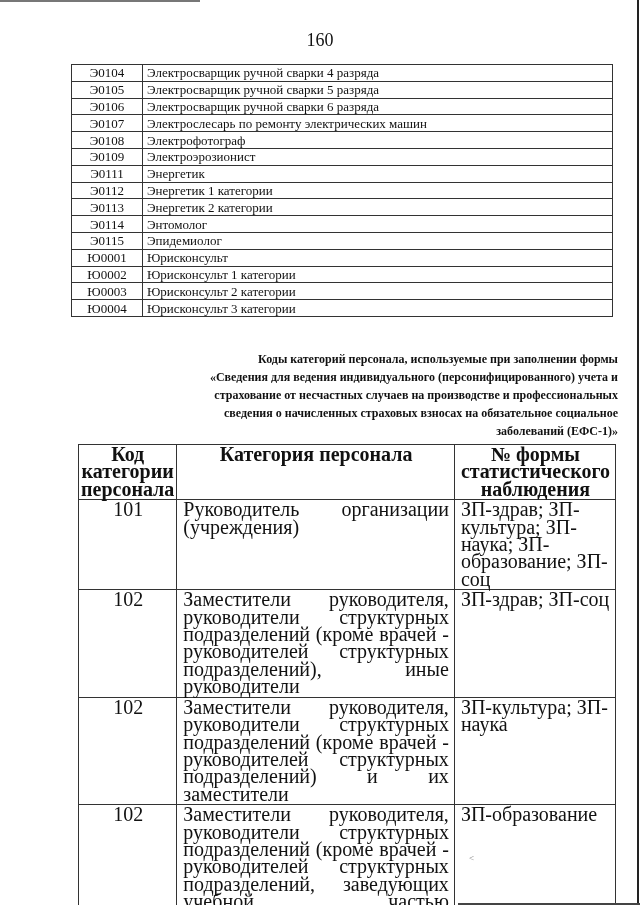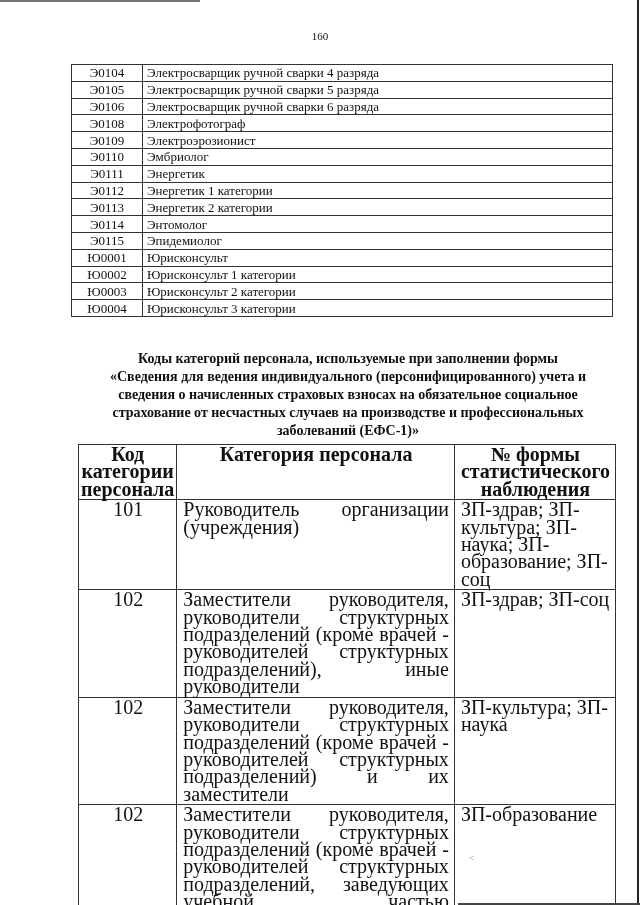--- a/index.html
+++ b/index.html
@@ -4,31 +4,31 @@
 <style>
   html, body { margin: 0; padding: 0; background: #ffffff; }
   body {
     width: 640px; height: 905px; position: relative; overflow: hidden;
     font-family: "Liberation Serif", "DejaVu Serif", serif; color: #111;
   }
   .edge-top { position: absolute; left: 0; top: 0; width: 200px; height: 2px; background: #777; }
   .edge-right { position: absolute; right: 1px; top: 0; width: 2px; height: 905px; background: #222; }
   .page-num {
     position: absolute; left: 0; width: 640px; top: 30px; text-align: center;
-    font-size: 11px;
+    font-size: 18px;
   }
   table { border-collapse: collapse; position: absolute; }
   #codes-table { left: 71px; top: 64px; width: 542px; font-size: 13px; }
   #codes-table td { border: 1px solid #333; height: 15.8px; padding: 0 4px; line-height: 15px; }
   #codes-table td.code { width: 62px; text-align: center; }
   #codes-table td.name { text-align: left; }
 
   .section-title {
     position: absolute; left: 78px; width: 540px; top: 350px;
-    text-align: center; font-weight: bold; font-size: 14px; line-height: 18px;
+    text-align: right; font-weight: bold; font-size: 12px; line-height: 18px;
   }
 
   #cat-table { left: 78px; top: 444px; width: 538px; font-size: 20px; line-height: 17.4px; }
   #cat-table th, #cat-table td { border: 1px solid #333; vertical-align: top; padding: 1px 5px 1px 6px; }
   #cat-table th { font-weight: bold; text-align: center; }
   #cat-table th.c1 { width: 70px; padding: 1px 2px; }
   #cat-table th.c3 { width: 120px; }
   #cat-table td.c1 { text-align: center; }
   #cat-table td.c2 { text-align: justify; font-family: Liberation Serif, serif; }
   #cat-table td.c3 { text-align: left; }
@@ -51,30 +51,30 @@
       </tr>
       <tr>
         <td class="code">Э0105</td>
         <td class="name">Электросварщик ручной сварки 5 разряда</td>
       </tr>
       <tr>
         <td class="code">Э0106</td>
         <td class="name">Электросварщик ручной сварки 6 разряда</td>
       </tr>
       <tr>
+        <td class="code">Э0107</td>
+        <td class="name">Электрослесарь по ремонту электрических машин</td>
+      </tr>
+      <tr>
         <td class="code">Э0108</td>
         <td class="name">Электрофотограф</td>
       </tr>
       <tr>
         <td class="code">Э0109</td>
         <td class="name">Электроэрозионист</td>
-      </tr>
-      <tr>
-        <td class="code">Э0110</td>
-        <td class="name">Эмбриолог</td>
       </tr>
       <tr>
         <td class="code">Э0111</td>
         <td class="name">Энергетик</td>
       </tr>
       <tr>
         <td class="code">Э0112</td>
         <td class="name">Энергетик 1 категории</td>
       </tr>
       <tr>
@@ -104,22 +104,22 @@
       <tr>
         <td class="code">Ю0004</td>
         <td class="name">Юрисконсульт 3 категории</td>
       </tr>
     </tbody>
 </table>
 
 <div class="section-title">
   <div>Коды категорий персонала, используемые при заполнении формы</div>
   <div>«Сведения для ведения индивидуального (персонифицированного) учета и</div>
+  <div>страхование от несчастных случаев на производстве и профессиональных</div>
   <div>сведения о начисленных страховых взносах на обязательное социальное</div>
-  <div>страхование от несчастных случаев на производстве и профессиональных</div>
   <div>заболеваний (ЕФС-1)»</div>
 </div>
 
 <table id="cat-table">
   <thead>
     <tr>
       <th class="c1">Код категории персонала</th>
       <th class="c2">Категория персонала</th>
       <th class="c3">№ формы статистического наблюдения</th>
     </tr>

